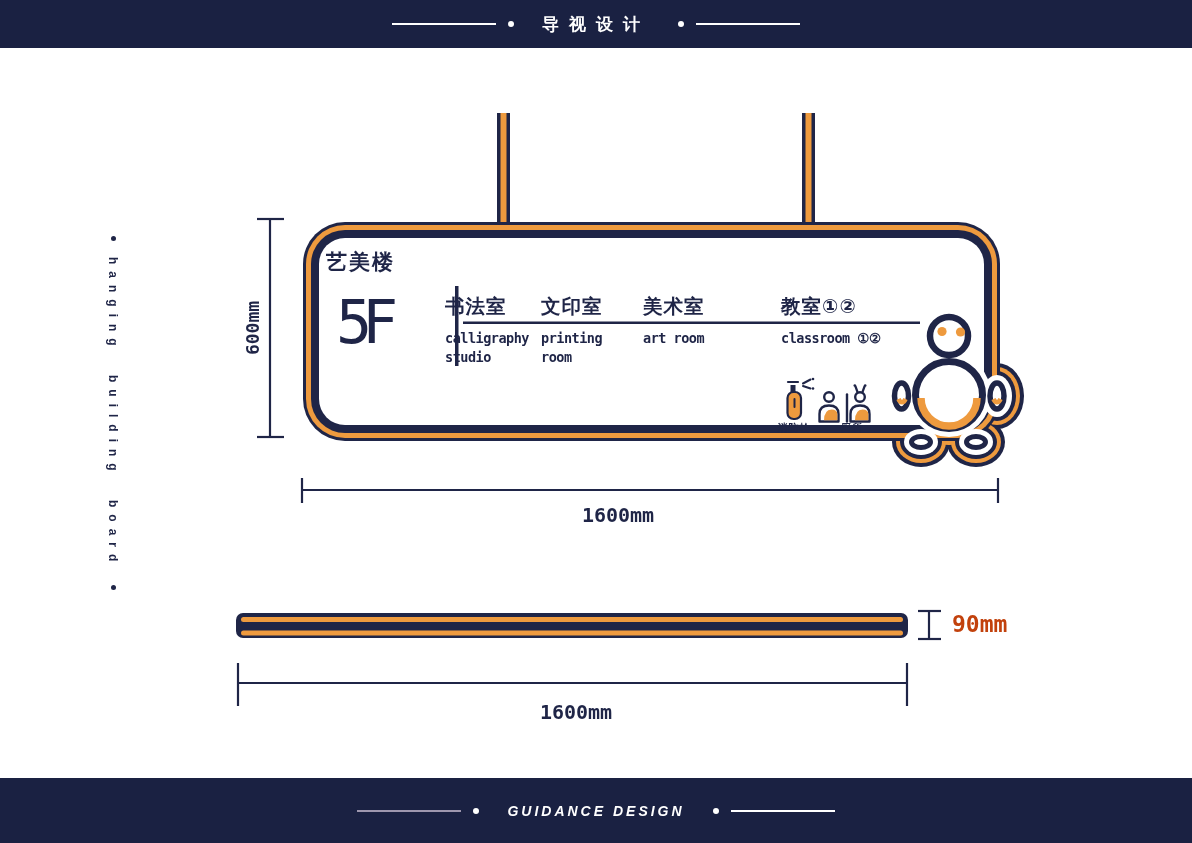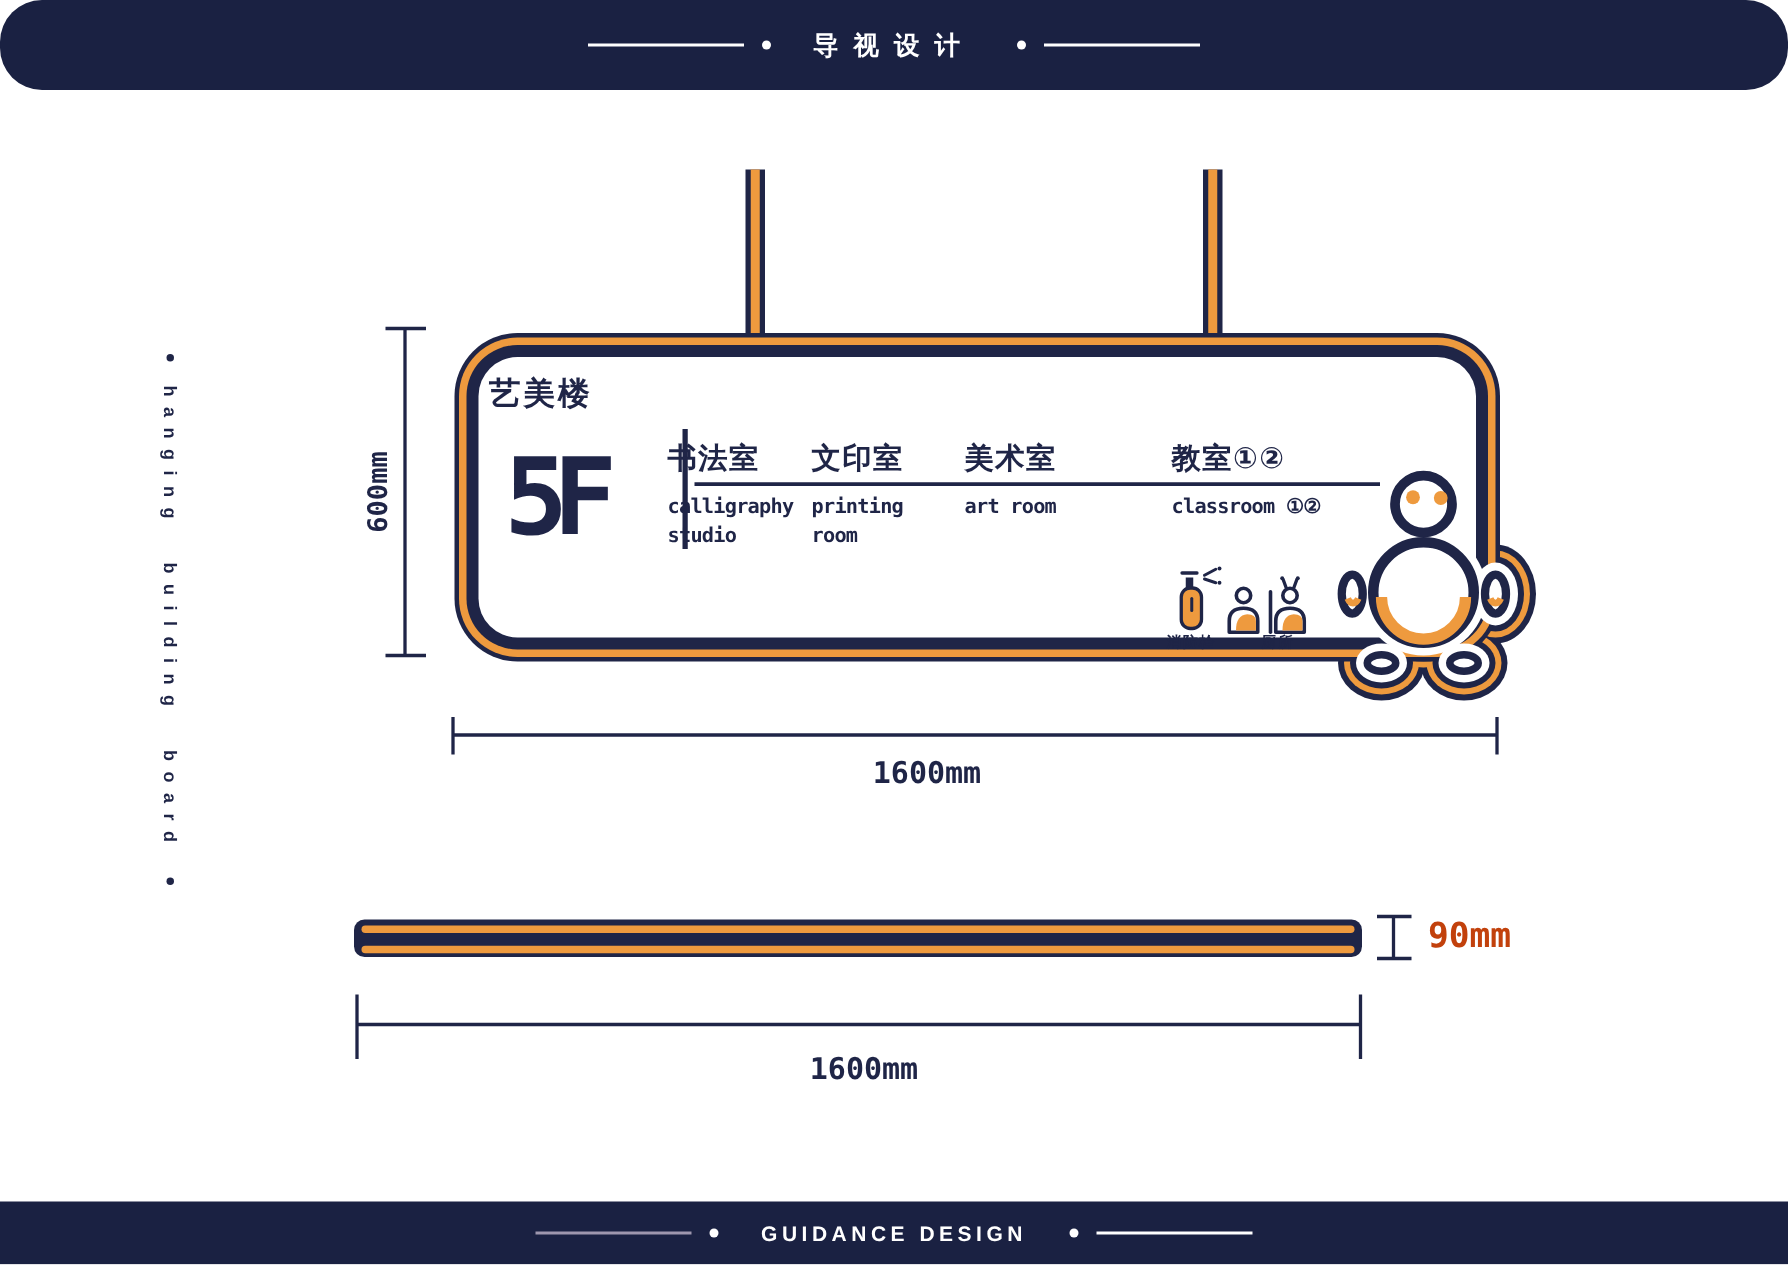--- a/index.html
+++ b/index.html
@@ -2,43 +2,43 @@
 <html><head>
 <meta charset="utf-8">
 <style>
   html,body{margin:0;padding:0;background:#ffffff;}
   .sheet{position:relative;width:1192px;height:843px;background:#ffffff;overflow:hidden;
          font-family:"Liberation Sans","DejaVu Sans",sans-serif;}
   .abs{position:absolute;}
 
   
   .bar{left:0;width:100%;background:#1a2142;display:flex;align-items:center;justify-content:center;gap:12px;}
-  .bar-top{top:0;height:60px;border-radius:28px;}
-  .bar-bottom{bottom:0;height:42px;}
+  .bar-top{top:0;height:48px;}
+  .bar-bottom{bottom:0;height:65px;font-style:italic;}
   .bar .hline{width:104px;height:2px;background:#ffffff;}
   .bar-bottom .hline-dim{background:#9e97ae;}
   .bar .dot{width:6px;height:6px;border-radius:50%;background:#ffffff;}
   .bar-title{color:#ffffff;font-weight:bold;font-size:17px;letter-spacing:10px;padding:0 16px;white-space:nowrap;}
   .bar-bottom .bar-title{font-size:14px;letter-spacing:3px;}
 
   
   .side-label{left:99px;top:236px;height:354px;width:28px;display:flex;flex-direction:column;
               align-items:center;justify-content:space-between;}
   .sdot{width:5px;height:5px;border-radius:50%;background:#1f2547;}
   .side-text{writing-mode:vertical-rl;text-orientation:sideways;font-size:12px;font-weight:bold;
              color:#1f2547;letter-spacing:7px;word-spacing:12px;white-space:nowrap;}
 
   
   svg.diagram{left:0;top:0;}
 
   
   .navy{color:#1f2547;}
   .building-name{left:326px;top:248px;font-size:21px;font-weight:bold;letter-spacing:2px;}
-  .floor{left:336px;top:292px;font-family:"DejaVu Sans Mono",monospace;font-weight:bold;
-         font-size:71px;line-height:80px;letter-spacing:-10px;}
+  .floor{left:336px;top:282px;font-family:"DejaVu Sans Mono",monospace;font-weight:normal;
+         font-size:60px;line-height:80px;letter-spacing:-10px;}
   .room-col{top:296px;width:150px;}
   .room-cn{font-size:19.5px;font-weight:bold;letter-spacing:1px;line-height:21px;}
   .room-en{font-family:"DejaVu Sans Mono",monospace;font-size:13.5px;font-weight:bold;
            letter-spacing:-0.5px;line-height:18.5px;}
   .room-en-first{margin-top:12px;}
   .col1{left:445px;} .col2{left:541px;} .col3{left:643px;} .col4{left:781px;width:158px;}
   .fac-label{top:421px;width:60px;text-align:center;font-size:10px;font-weight:bold;letter-spacing:1px;}
   .fac1{left:764px;} .fac2{left:822px;text-align:center;}
 
   

